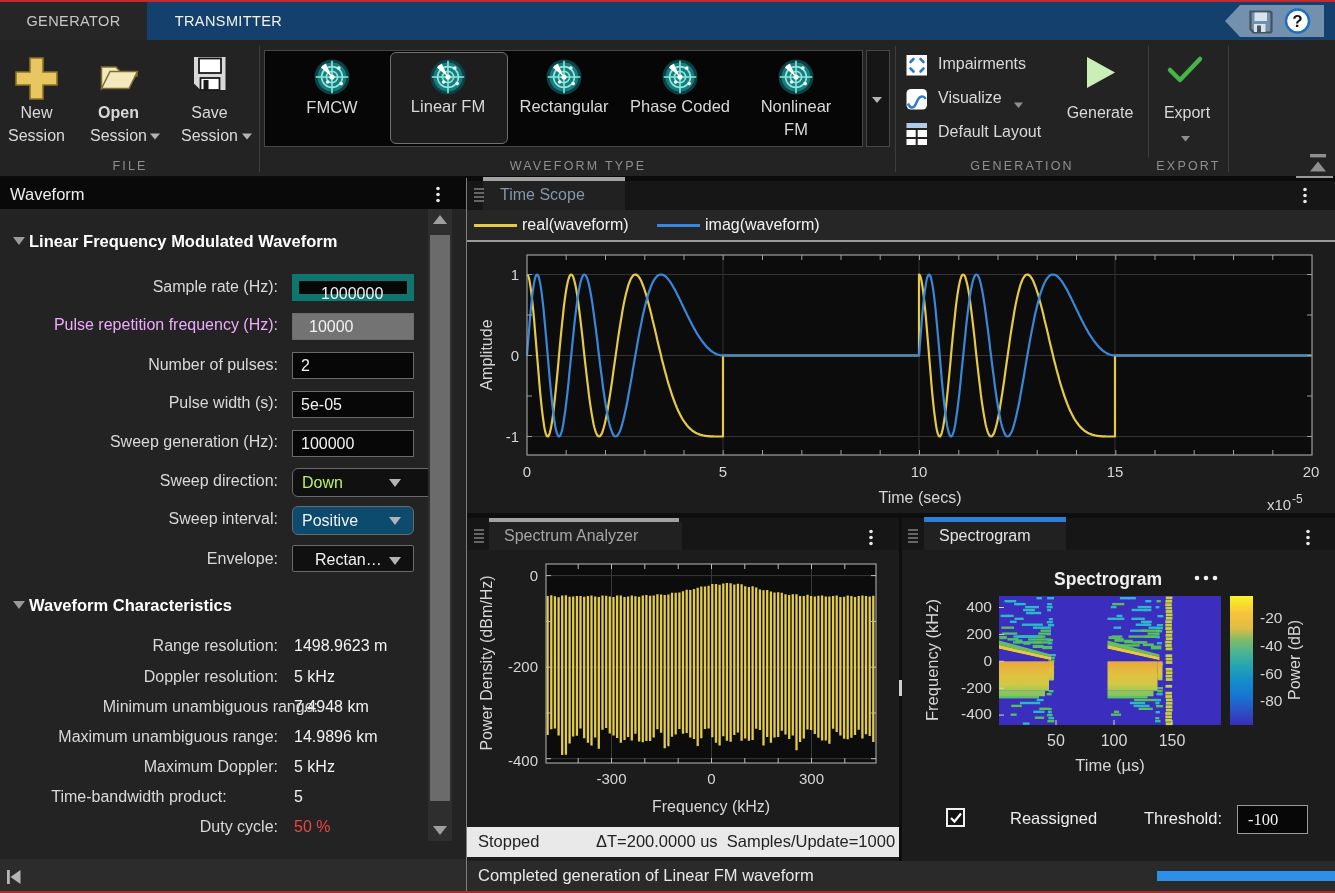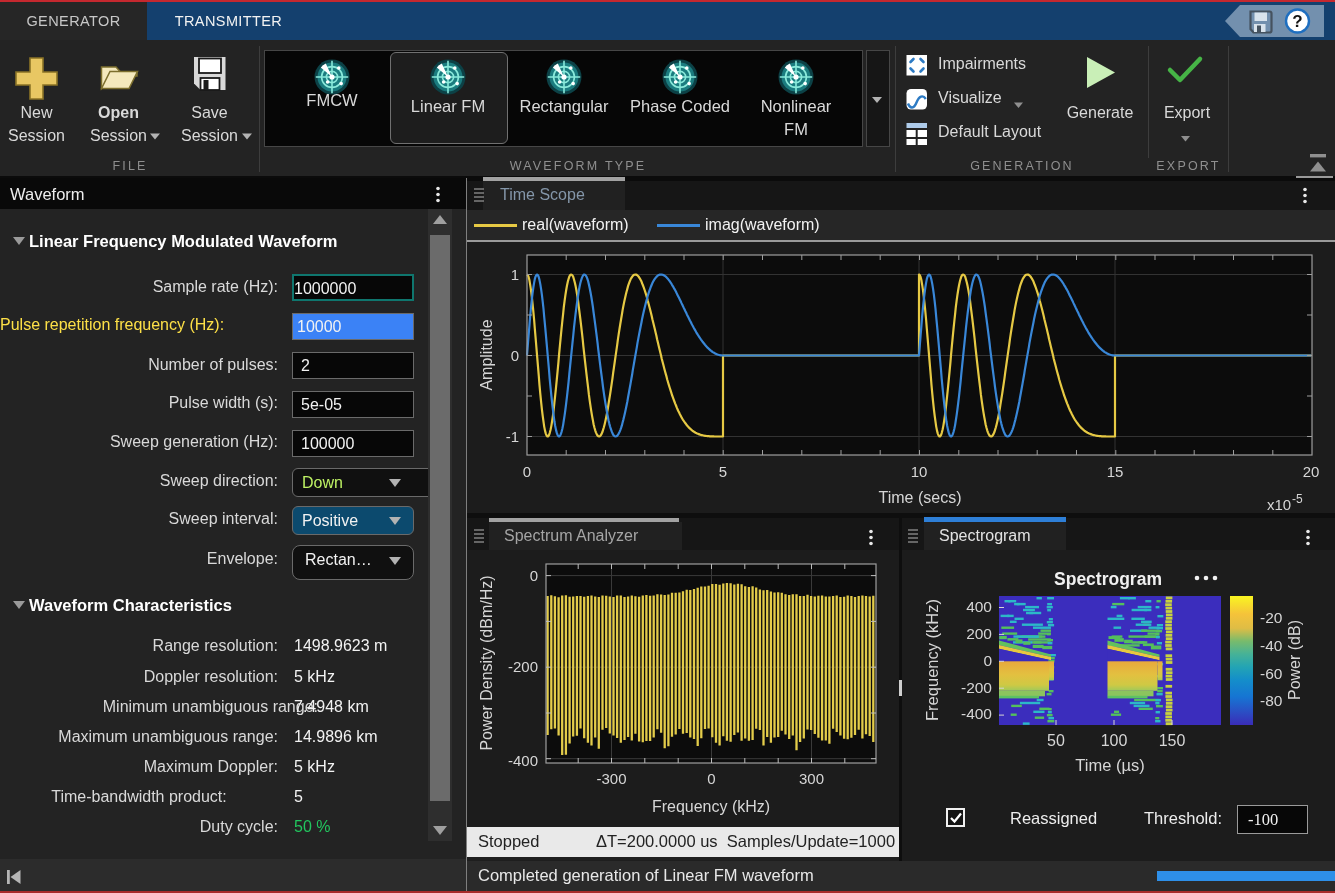--- a/index.html
+++ b/index.html
@@ -126,21 +126,21 @@
         <circle r="10.4"></circle>
  </g>
  <path d="M0 0 L-11.2 -9.6 A14.8 14.8 0 0 1 -6.2 -13.4 Z" fill="#ffffff"></path>
  <circle r="2.6" fill="#ffffff"></circle>
  <circle cx="6.8" cy="-9" r="1.8" fill="#ffffff"></circle>
  <circle cx="-4.4" cy="5" r="1.8" fill="#ffffff"></circle>
  <circle cx="9.2" cy="6.6" r="1.8" fill="#ffffff"></circle>
 </g>
  <polygon points="608,47 618,47 613,53" fill="#b3b3b3"></polygon>
 </svg>
-<div class="lbl abs" style="left:282px;top:91px;width:100px;text-align:center;font-size:16.5px;">FMCW</div>
+<div class="lbl abs" style="left:282px;top:98px;width:100px;text-align:center;font-size:16.5px;">FMCW</div>
 <div class="lbl abs" style="left:398px;top:97px;width:100px;text-align:center;font-size:16.5px;">Linear FM</div>
 <div class="lbl abs" style="left:504px;top:97px;width:120px;text-align:center;font-size:16.5px;">Rectangular</div>
 <div class="lbl abs" style="left:620px;top:97px;width:120px;text-align:center;font-size:16.5px;">Phase Coded</div>
 <div class="lbl abs" style="left:746px;top:97px;width:100px;text-align:center;font-size:16.5px;">Nonlinear</div>
 <div class="lbl abs" style="left:746px;top:120px;width:100px;text-align:center;font-size:16.5px;">FM</div>
 
 <svg class="abs" style="left:895px;top:40px;" width="440" height="136">
  <rect x="11.5" y="15" width="20.5" height="20.5" fill="#ffffff"></rect>
  <g stroke="#2d7bc4" stroke-width="2.6" stroke-linecap="round">
   <line x1="15.5" y1="22" x2="18.5" y2="19"></line>
@@ -177,41 +177,41 @@
 <svg class="abs" style="left:434px;top:186px;" width="10" height="18">
  <circle cx="4" cy="2.5" r="1.8" fill="#e8e8e8"></circle>
     <circle cx="4" cy="8.5" r="1.8" fill="#e8e8e8"></circle>
     <circle cx="4" cy="14.5" r="1.8" fill="#e8e8e8"></circle>
 </svg>
 <svg class="abs" style="left:12px;top:235px;" width="14" height="12">
     <polygon points="1,2 13,2 7,10" fill="#9a9a9a"></polygon>
   </svg>
 <div class="abs" style="left:29px;top:232px;color:#ffffff;font-size:16.5px;font-weight:bold;white-space:nowrap;">Linear Frequency Modulated Waveform</div>
 <div class="abs" style="left:0;top:278px;width:278px;text-align:right;color:#d9d9d9;font-size:16px;white-space:nowrap;">Sample rate (Hz):</div>
-<div class="abs" style="left:292px;top:274px;width:122px;height:27px;background:#070707;border:2px solid #0f766e;color:#f2f2f2;font-size:16px;line-height:25px;padding-left:0;">1000000</div>
-<div class="abs" style="left:0;top:316px;width:278px;color:#fde047;font-size:16px;white-space:nowrap;">Pulse repetition frequency (Hz):</div>
-<div class="abs" style="left:292px;top:313px;width:122px;height:27px;background:#3b82f6;border:1px solid #6a6a6a;color:#f2f2f2;font-size:16px;line-height:25px;padding-left:4px;">10000</div>
+<div class="abs" style="left:292px;top:274px;width:122px;height:27px;background:#070707;border:7px solid #0f766e;color:#f2f2f2;font-size:16px;line-height:25px;padding-left:22px;">1000000</div>
+<div class="abs" style="left:0;top:316px;width:278px;text-align:right;color:#f0abfc;font-size:16px;white-space:nowrap;">Pulse repetition frequency (Hz):</div>
+<div class="abs" style="left:292px;top:313px;width:122px;height:27px;background:#737373;border:1px solid #6a6a6a;color:#f2f2f2;font-size:16px;line-height:25px;padding-left:16px;">10000</div>
 <div class="abs" style="left:0;top:356px;width:278px;text-align:right;color:#d9d9d9;font-size:16px;white-space:nowrap;">Number of pulses:</div>
 <div class="abs" style="left:292px;top:352px;width:122px;height:27px;background:#070707;border:1px solid #6a6a6a;color:#f2f2f2;font-size:16px;line-height:25px;padding-left:8px;">2</div>
 <div class="abs" style="left:0;top:394px;width:278px;text-align:right;color:#d9d9d9;font-size:16px;white-space:nowrap;">Pulse width (s):</div>
 <div class="abs" style="left:292px;top:391px;width:122px;height:27px;background:#070707;border:1px solid #6a6a6a;color:#f2f2f2;font-size:16px;line-height:25px;padding-left:8px;">5e-05</div>
 <div class="abs" style="left:0;top:433px;width:278px;text-align:right;color:#d9d9d9;font-size:16px;white-space:nowrap;">Sweep generation (Hz):</div>
 <div class="abs" style="left:292px;top:430px;width:122px;height:27px;background:#070707;border:1px solid #6a6a6a;color:#f2f2f2;font-size:16px;line-height:25px;padding-left:8px;">100000</div>
 <div class="abs" style="left:0;top:472px;width:278px;text-align:right;color:#d9d9d9;font-size:16px;white-space:nowrap;">Sweep direction:</div>
 <div class="abs" style="left:292px;top:468px;width:142px;height:29px;background:#101010;border:1px solid #6a6a6a;border-radius:6px;color:#bef264;font-size:16px;line-height:27px;padding-left:9px;">Down</div>
 <svg class="abs" style="left:388px;top:478px;" width="14" height="10">
     <polygon points="1,1 13,1 7,9" fill="#b3b3b3"></polygon>
   </svg>
 <div class="abs" style="left:0;top:510px;width:278px;text-align:right;color:#d9d9d9;font-size:16px;white-space:nowrap;">Sweep interval:</div>
 <div class="abs" style="left:292px;top:506px;width:122px;height:29px;background:#0c4a6e;border:1px solid #6a6a6a;border-radius:6px;color:#f2f2f2;font-size:16px;line-height:27px;padding-left:9px;">Positive</div>
 <svg class="abs" style="left:388px;top:516px;" width="14" height="10">
     <polygon points="1,1 13,1 7,9" fill="#b3b3b3"></polygon>
   </svg>
 <div class="abs" style="left:0;top:550px;width:278px;text-align:right;color:#d9d9d9;font-size:16px;white-space:nowrap;">Envelope:</div>
-<div class="abs" style="left:292px;top:545px;width:122px;height:35px;background:#101010;border:1px solid #6a6a6a;border-radius:8px;color:#f2f2f2;font-size:16px;line-height:27px;padding-left:12px;">Rectan…</div>
+<div class="abs" style="left:292px;top:545px;width:122px;height:27px;background:#101010;border:1px solid #6a6a6a;border-radius:2px;color:#f2f2f2;font-size:16px;line-height:27px;padding-left:22px;">Rectan…</div>
 <svg class="abs" style="left:388px;top:556px;" width="14" height="10">
     <polygon points="1,1 13,1 7,9" fill="#b3b3b3"></polygon>
   </svg>
 
 <svg class="abs" style="left:12px;top:599px;" width="14" height="12">
     <polygon points="1,2 13,2 7,10" fill="#9a9a9a"></polygon>
   </svg>
 <div class="abs" style="left:29px;top:596px;color:#ffffff;font-size:16.5px;font-weight:bold;white-space:nowrap;">Waveform Characteristics</div>
 <div class="abs" style="left:0;top:637px;width:278px;text-align:right;color:#d9d9d9;font-size:16px;white-space:nowrap;">Range resolution:</div>
 <div class="abs" style="left:294px;top:637px;color:#f2f2f2;font-size:16px;white-space:nowrap;">1498.9623 m</div>
@@ -219,21 +219,21 @@
 <div class="abs" style="left:294px;top:668px;color:#f2f2f2;font-size:16px;white-space:nowrap;">5 kHz</div>
 <div class="abs" style="left:0;top:698px;width:278px;text-align:right;color:#d9d9d9;font-size:16px;white-space:nowrap;margin-left:40px;">Minimum unambiguous range:</div>
 <div class="abs" style="left:294px;top:698px;color:#f2f2f2;font-size:16px;white-space:nowrap;">7.4948 km</div>
 <div class="abs" style="left:0;top:728px;width:278px;text-align:right;color:#d9d9d9;font-size:16px;white-space:nowrap;">Maximum unambiguous range:</div>
 <div class="abs" style="left:294px;top:728px;color:#f2f2f2;font-size:16px;white-space:nowrap;">14.9896 km</div>
 <div class="abs" style="left:0;top:758px;width:278px;text-align:right;color:#d9d9d9;font-size:16px;white-space:nowrap;">Maximum Doppler:</div>
 <div class="abs" style="left:294px;top:758px;color:#f2f2f2;font-size:16px;white-space:nowrap;">5 kHz</div>
 <div class="abs" style="left:0;top:788px;width:278px;text-align:center;color:#d9d9d9;font-size:16px;white-space:nowrap;">Time-bandwidth product:</div>
 <div class="abs" style="left:294px;top:788px;color:#f2f2f2;font-size:16px;white-space:nowrap;">5</div>
 <div class="abs" style="left:0;top:818px;width:278px;text-align:right;color:#d9d9d9;font-size:16px;white-space:nowrap;">Duty cycle:</div>
-<div class="abs" style="left:294px;top:818px;color:#22c55e;font-size:16px;white-space:nowrap;">50 %</div>
+<div class="abs" style="left:294px;top:818px;color:#ef4444;font-size:16px;white-space:nowrap;">50 %</div>
 
 <div class="abs" style="left:428px;top:209px;width:24px;height:632px;background:#2e2e2e;"></div>
 <div class="abs" style="left:430px;top:235px;width:20px;height:566px;background:#6b6b6b;"></div>
 <svg class="abs" style="left:430px;top:212px;" width="20" height="16">
     <polygon points="3,12 17,12 10,3" fill="#9f9f9f"></polygon>
   </svg>
 <svg class="abs" style="left:430px;top:822px;" width="20" height="16">
     <polygon points="3,4 17,4 10,13" fill="#9f9f9f"></polygon>
   </svg>
 <div class="abs" style="left:0;top:859px;width:466px;height:32px;background:#2c2c2c;"></div>

